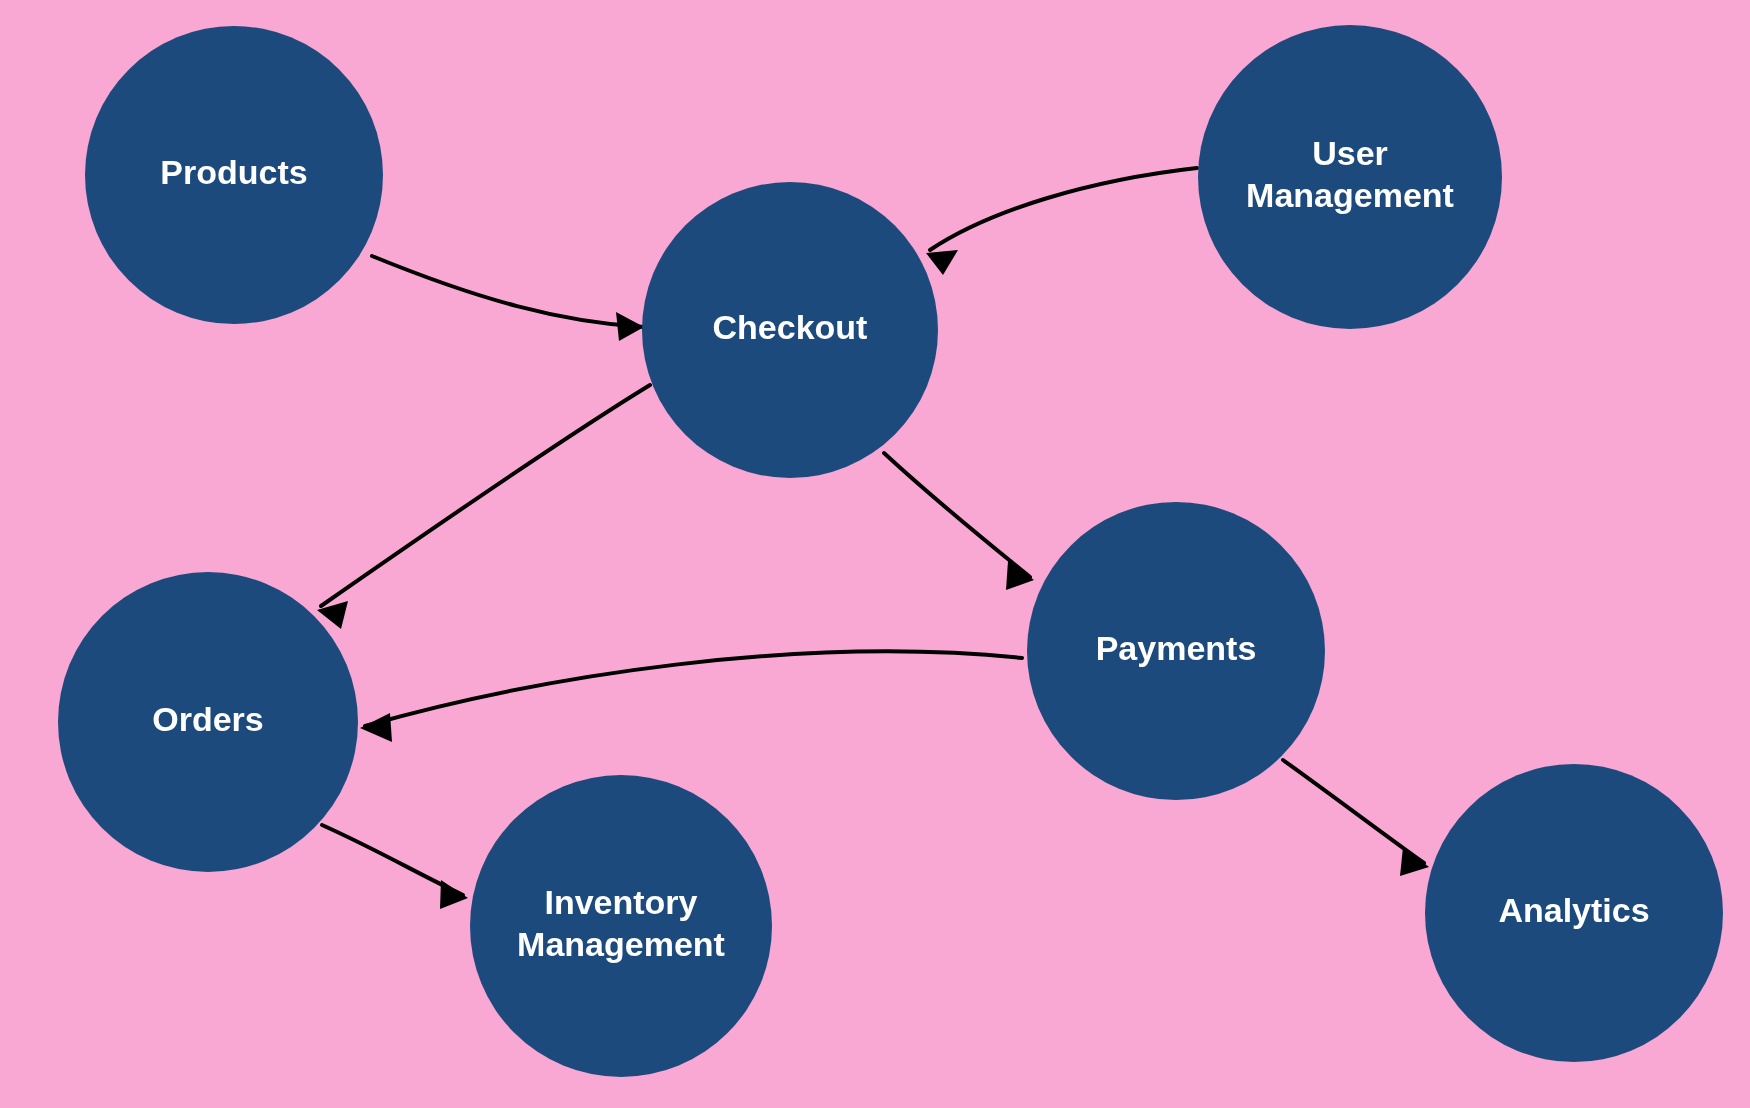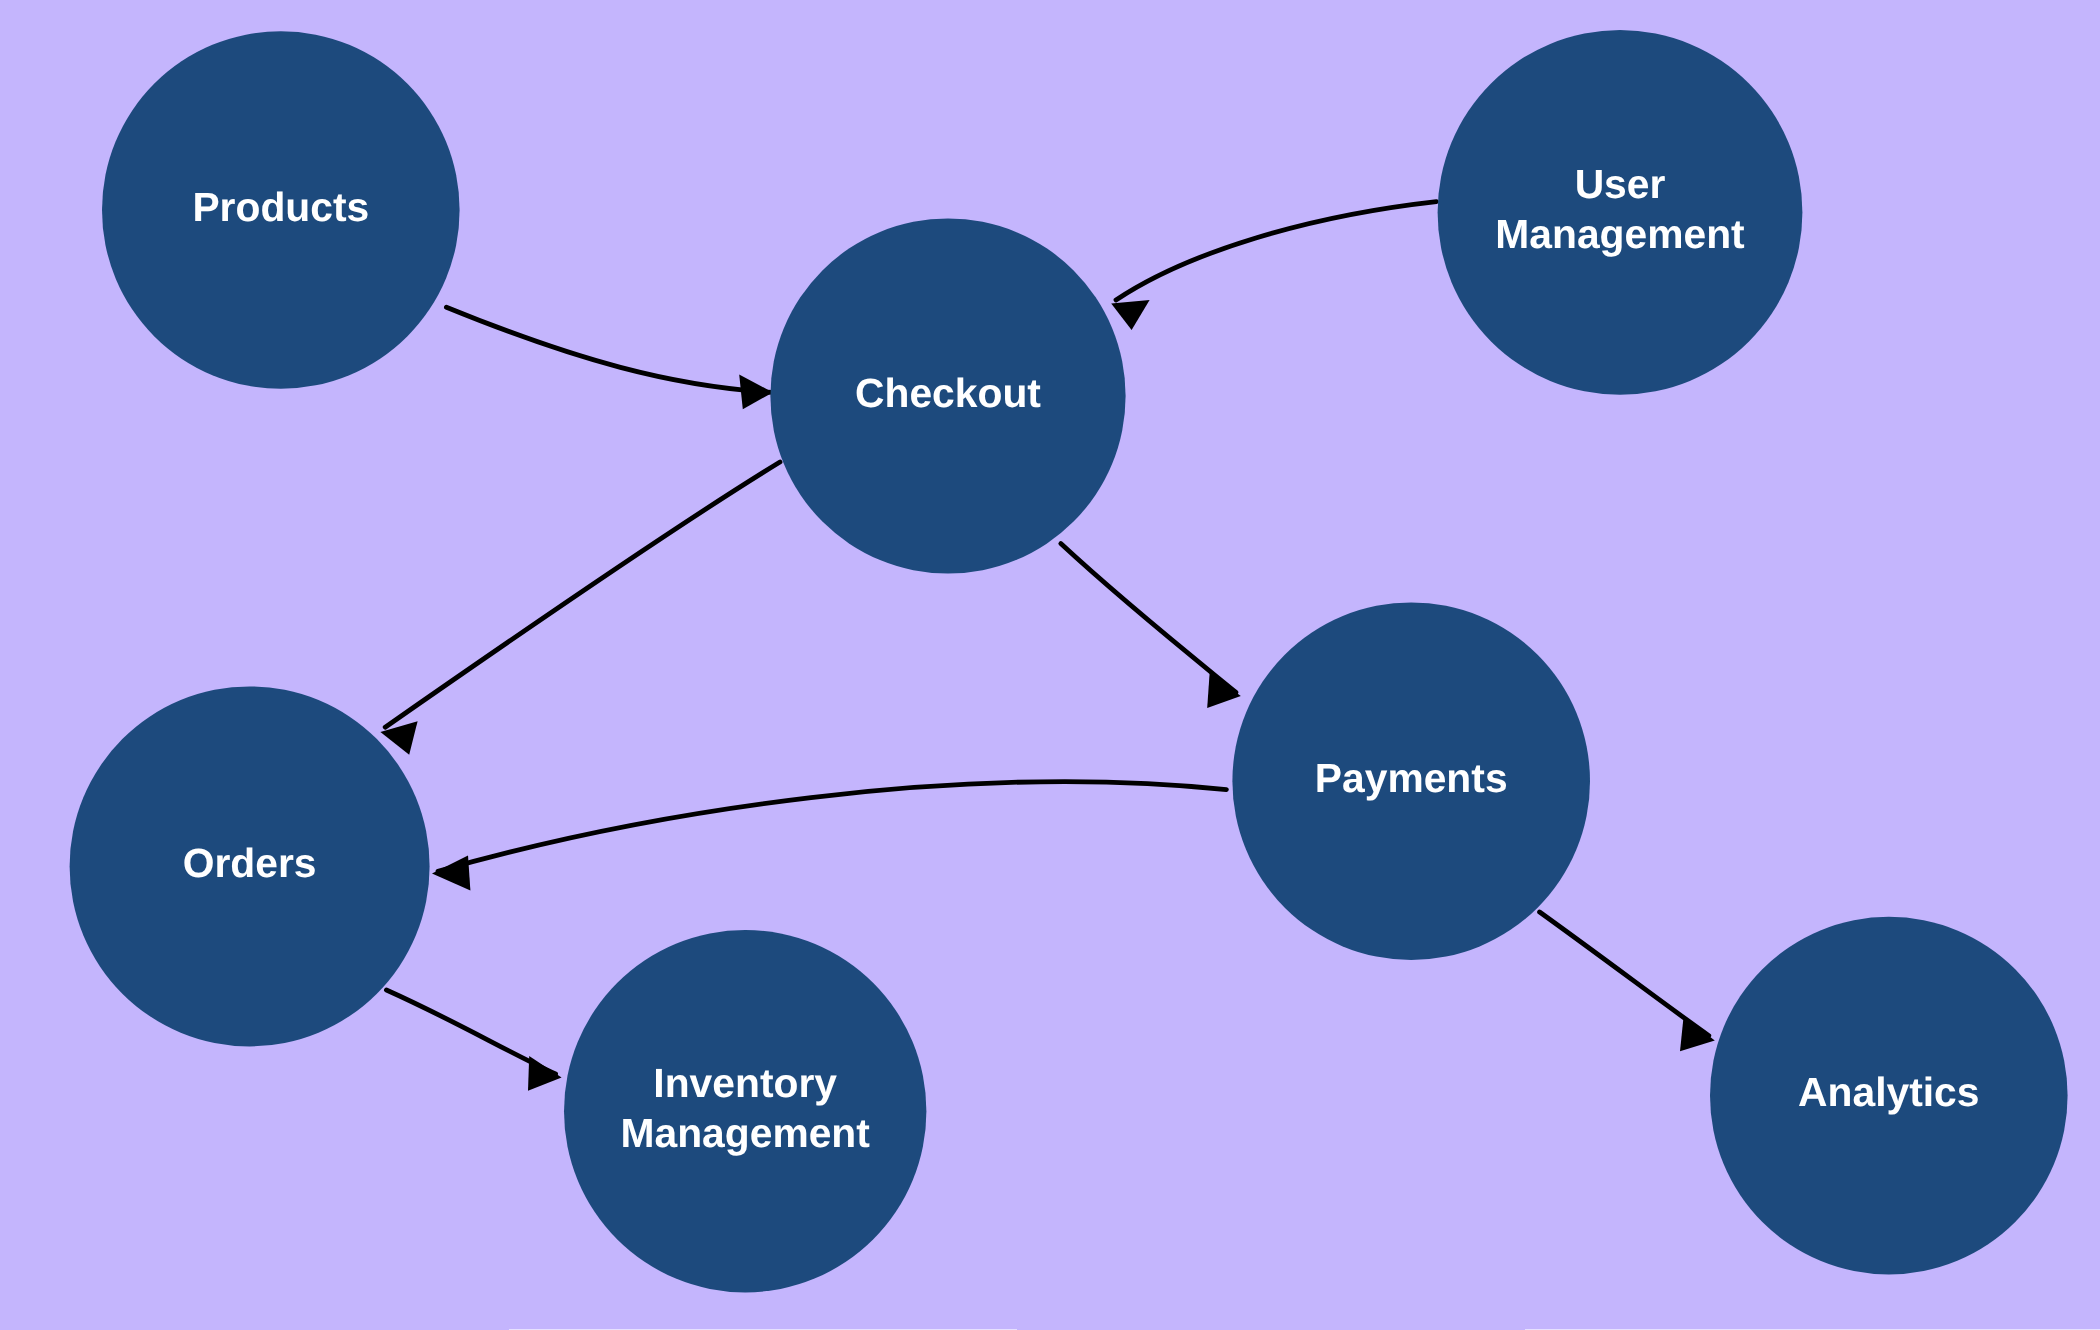--- a/index.html
+++ b/index.html
@@ -8,21 +8,21 @@
     padding: 0;
     background: #ffffff;
   }
   body {
     font-family: "Liberation Sans", sans-serif;
   }
   #canvas-wrap {
     position: relative;
     width: 1750px;
     height: 1108px;
-    background: #c4b5fd;
+    background: #f9a8d4;
     overflow: hidden;
   }
   svg#graph {
     display: block;
     width: 1750px;
     height: 1108px;
   }
   .node-circle {
     cursor: pointer;
   }

